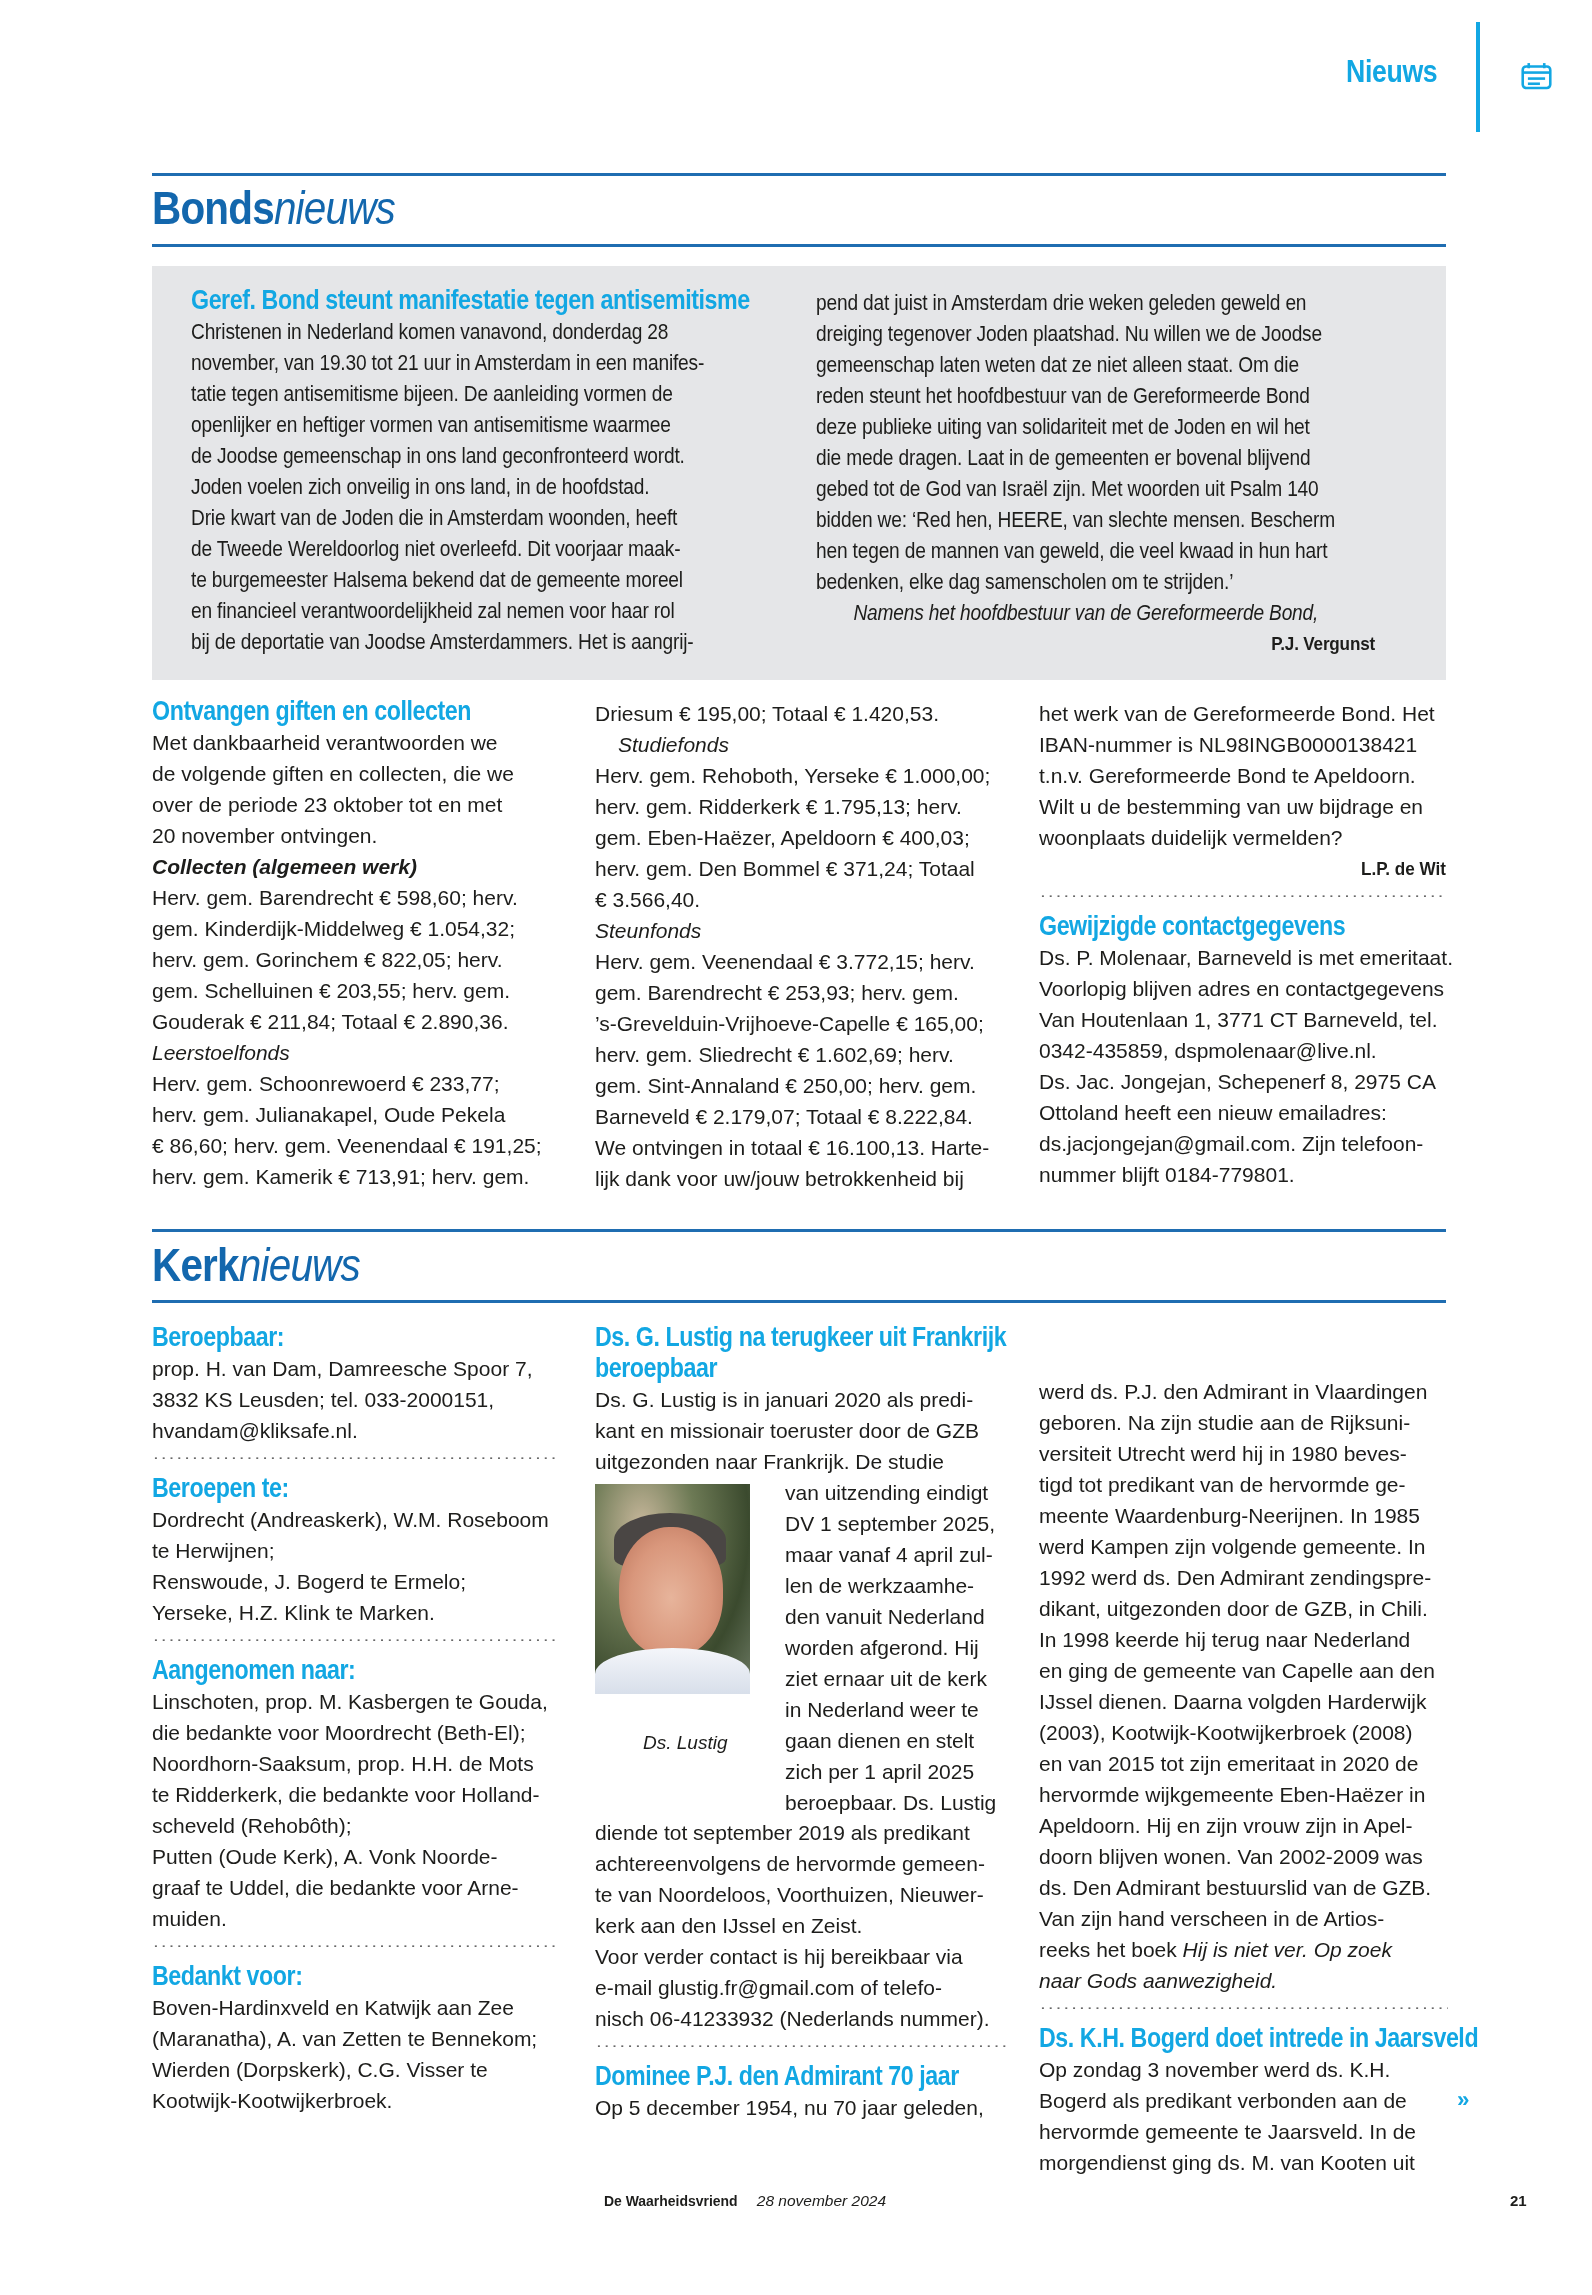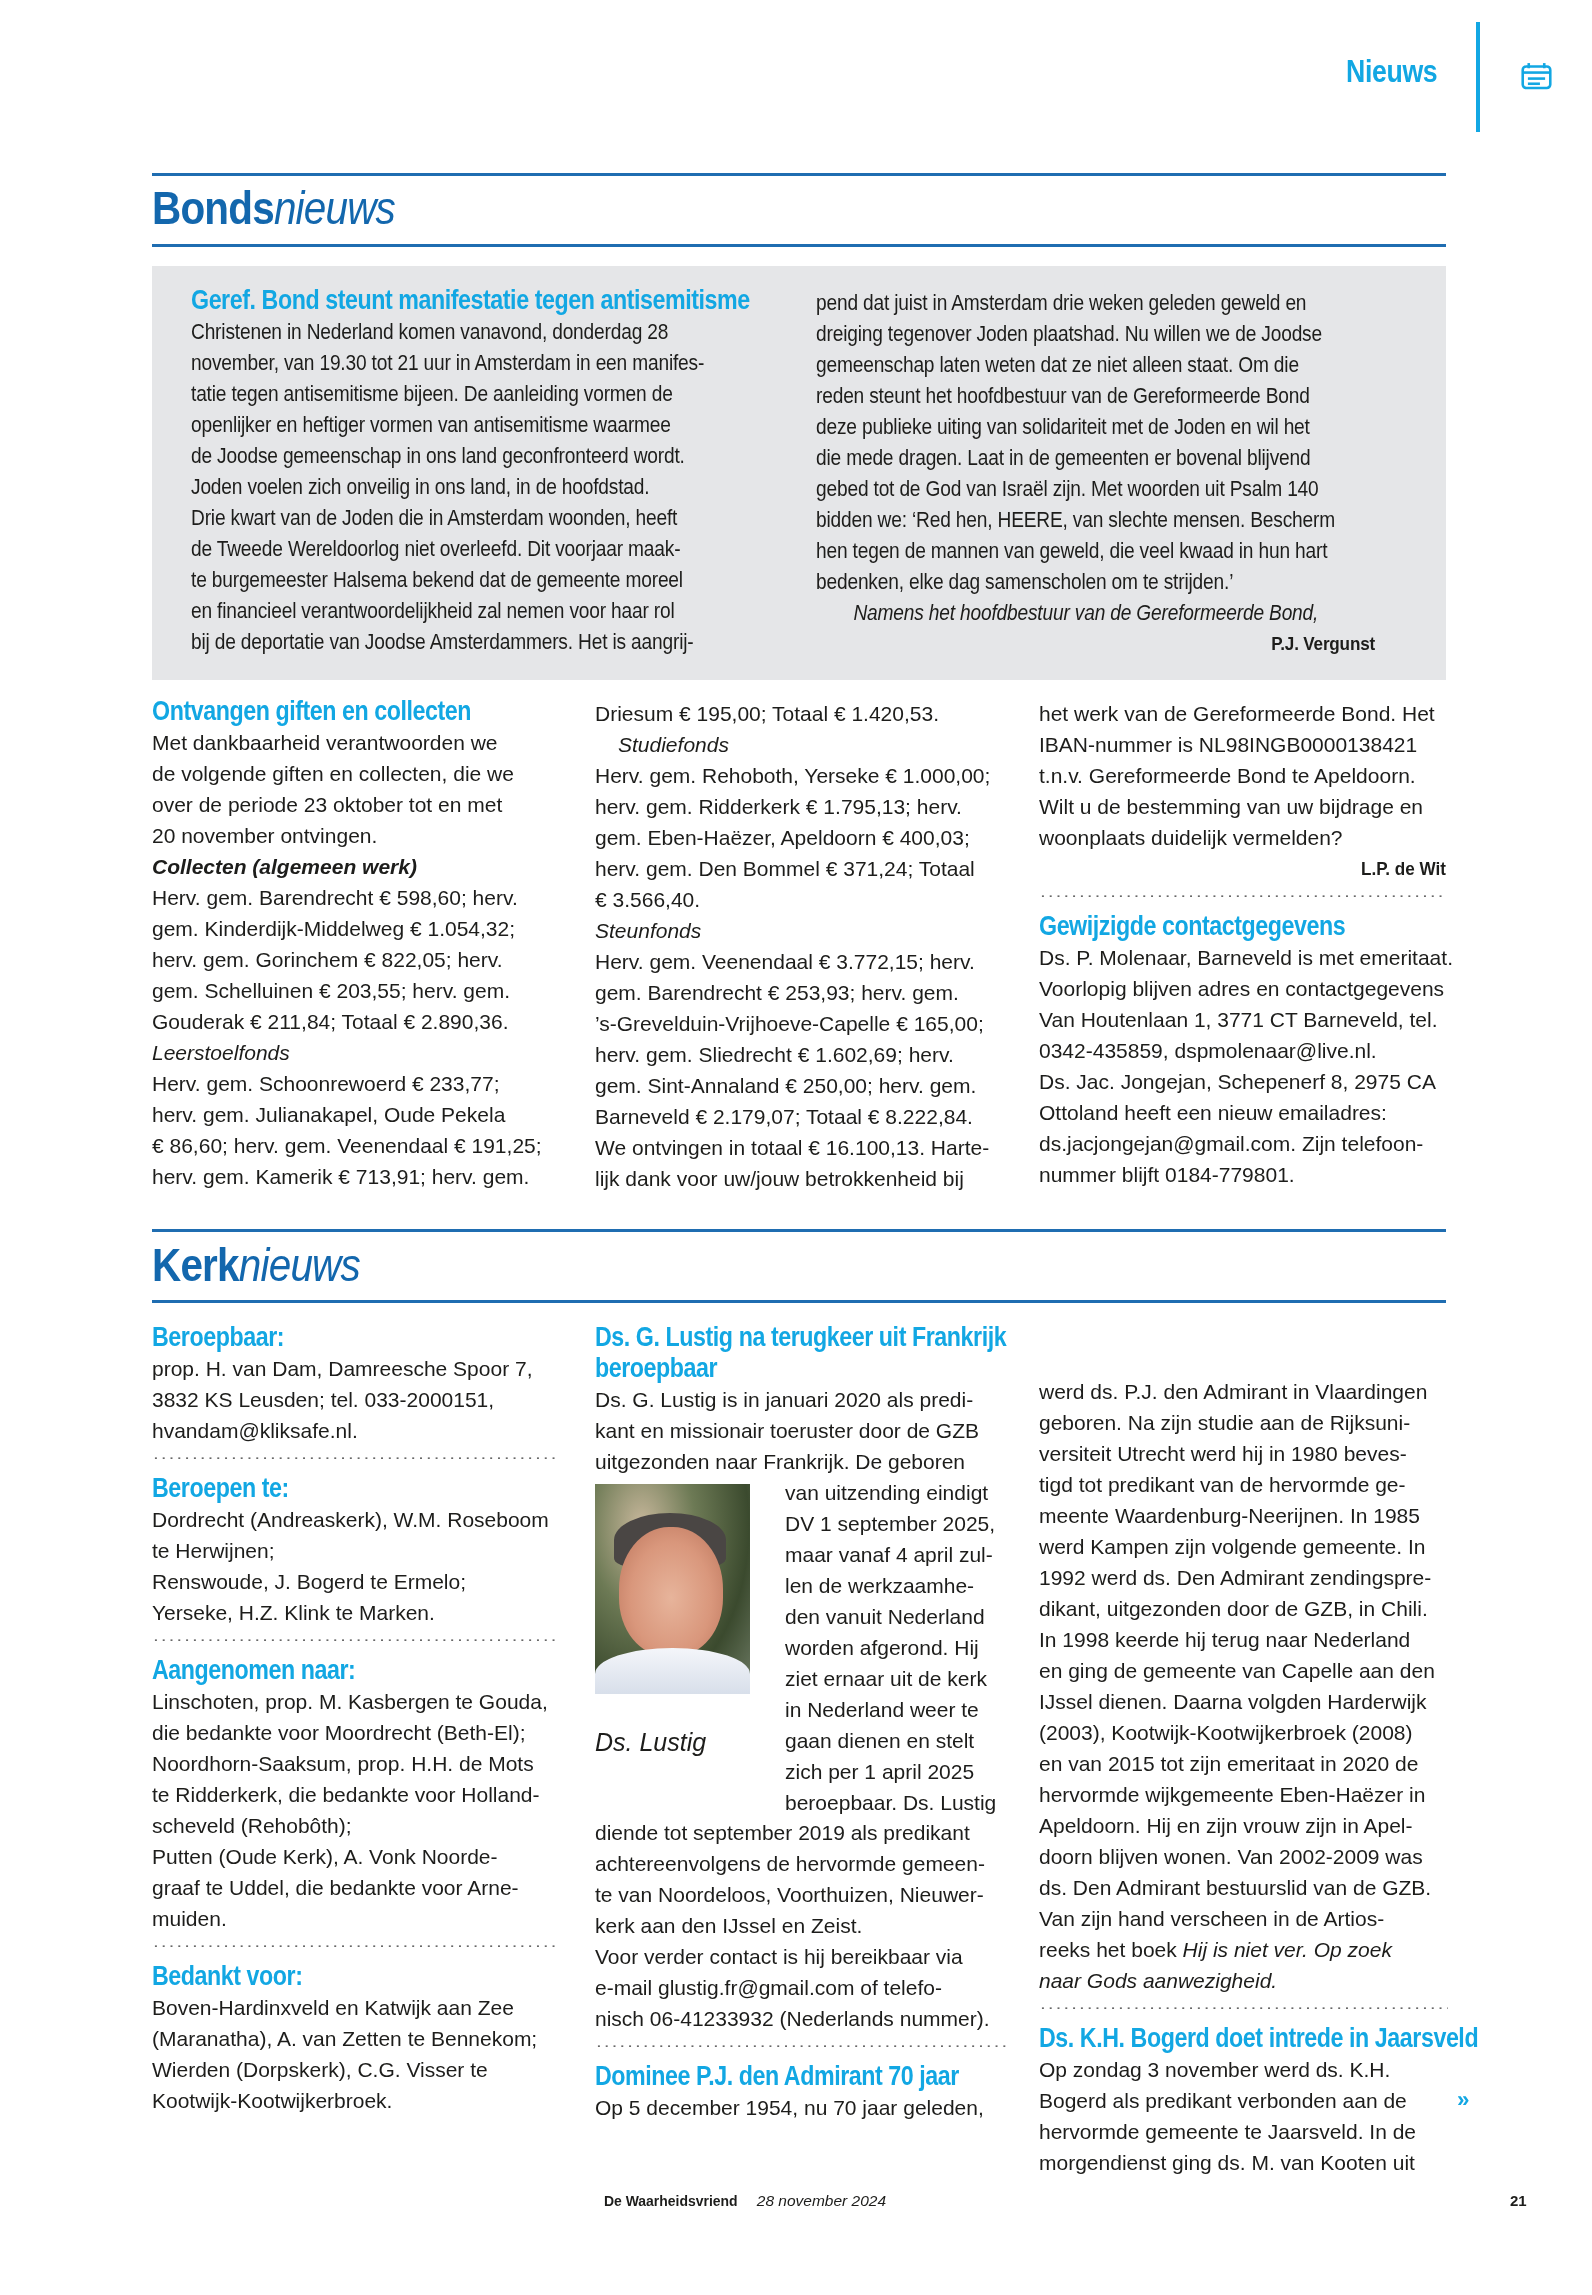--- a/index.html
+++ b/index.html
@@ -29,21 +29,21 @@
   .col .it { font-style: italic; }
   .col h3.bluehead { margin-bottom: 0; }
   .sig { text-align: right; font-weight: bold; font-size: 19px; transform: scaleX(0.9); transform-origin: right center; }
   .dots { height: 1.7px; margin: 11.2px 0 14px 0; background-image: radial-gradient(circle, #555 0.9px, transparent 1.1px); background-size: 7.8px 2.6px; background-repeat: repeat-x; }
 
   .photo { width: 155px; height: 210px; float: left; margin: 5.2px 35px 0 0; position: relative; overflow: hidden;
     background: radial-gradient(ellipse at 30% 20%, #c7b79b 0%, #6d7a55 35%, #3b4a2e 70%, #6f7c66 100%); }
   .photo .face { position: absolute; left: 24px; top: 43px; width: 104px; height: 129px; border-radius: 48% 48% 45% 45%; background: radial-gradient(ellipse at 50% 55%, #e7b49b 0%, #d9977c 55%, #b97259 100%); }
   .photo .hair { position: absolute; left: 19px; top: 29px; width: 112px; height: 54px; border-radius: 60% 60% 20% 20%; background: #4a4644; }
   .photo .shirt { position: absolute; left: 0; top: 164px; width: 155px; height: 52px; border-radius: 50% 50% 0 0; background: linear-gradient(#f4f6fa, #d4dce8); }
-  .caption { font-style: italic; font-size: 25px; clear: none; }
+  .caption { font-style: italic; font-size: 19px; clear: none; margin-left: 48px; }
 
   .more { position: absolute; left: 1457px; top: 2087px; color: #12a7e3; font-weight: bold; font-size: 22.4px; }
 
   .footer { position: absolute; top: 2192px; left: 604px; font-size: 15.5px; white-space: nowrap; }
   .footer .pub { font-weight: bold; transform: scaleX(0.9); display: inline-block; transform-origin: left center; }
   .footer .date { font-style: italic; }
   .pagenum { position: absolute; top: 2192px; left: 1510px; font-size: 15px; font-weight: bold; }
 </style>
 </head>
 <body>
@@ -207,21 +207,21 @@
       <span class="ln">Kootwijk-Kootwijkerbroek.</span>
     </div>
 </div>
 
 <div class="col" style="left:595px; top:1322px; width:411px;">
   <h3 class="bluehead">Ds. G. Lustig na terugkeer uit Frankrijk</h3>
   <h3 class="bluehead">beroepbaar</h3>
   <div id="k-lustig-intro">
       <span class="ln">Ds. G. Lustig is in januari 2020 als predi-</span>
       <span class="ln">kant en missionair toeruster door de GZB</span>
-      <span class="ln">uitgezonden naar Frankrijk. De geboren</span>
+      <span class="ln">uitgezonden naar Frankrijk. De studie</span>
     </div>
   <div style="position:relative; height:340px;">
     <div style="position:absolute; left:0; top:0;">
       <div class="photo" style="margin-top:7px;">
         <div class="hair"></div>
         <div class="face"></div>
         <div class="shirt"></div>
       </div>
       <div class="caption" style="position:absolute; top:250px; left:0; white-space:nowrap;">Ds. Lustig</div>
     </div>

